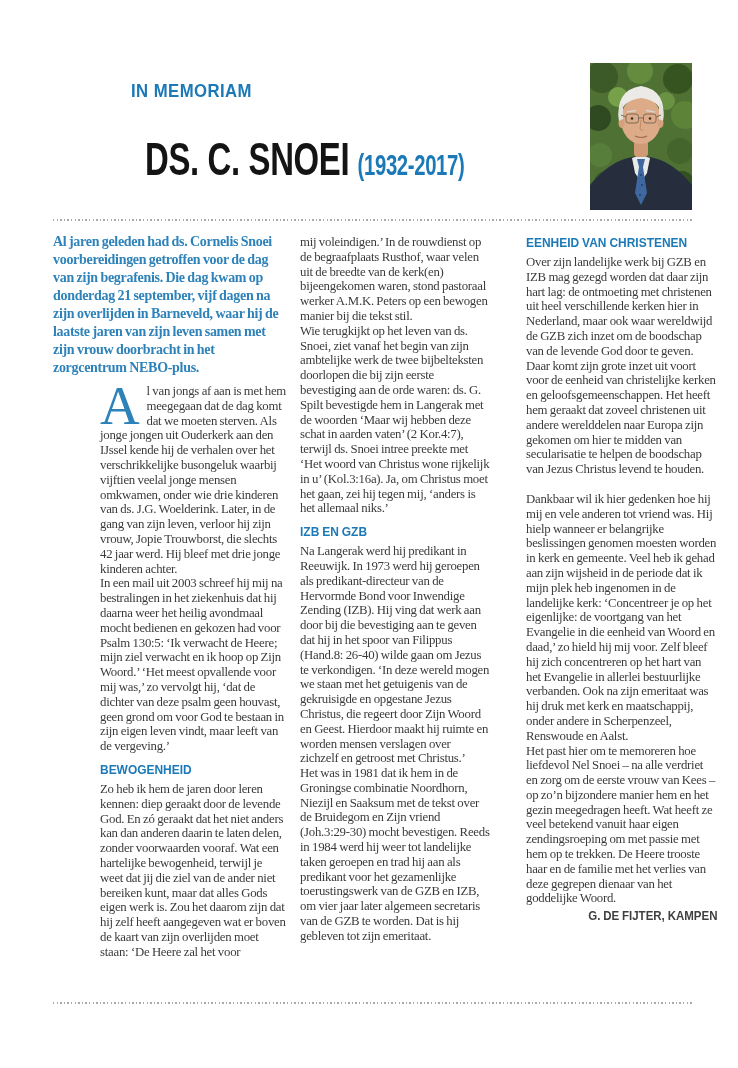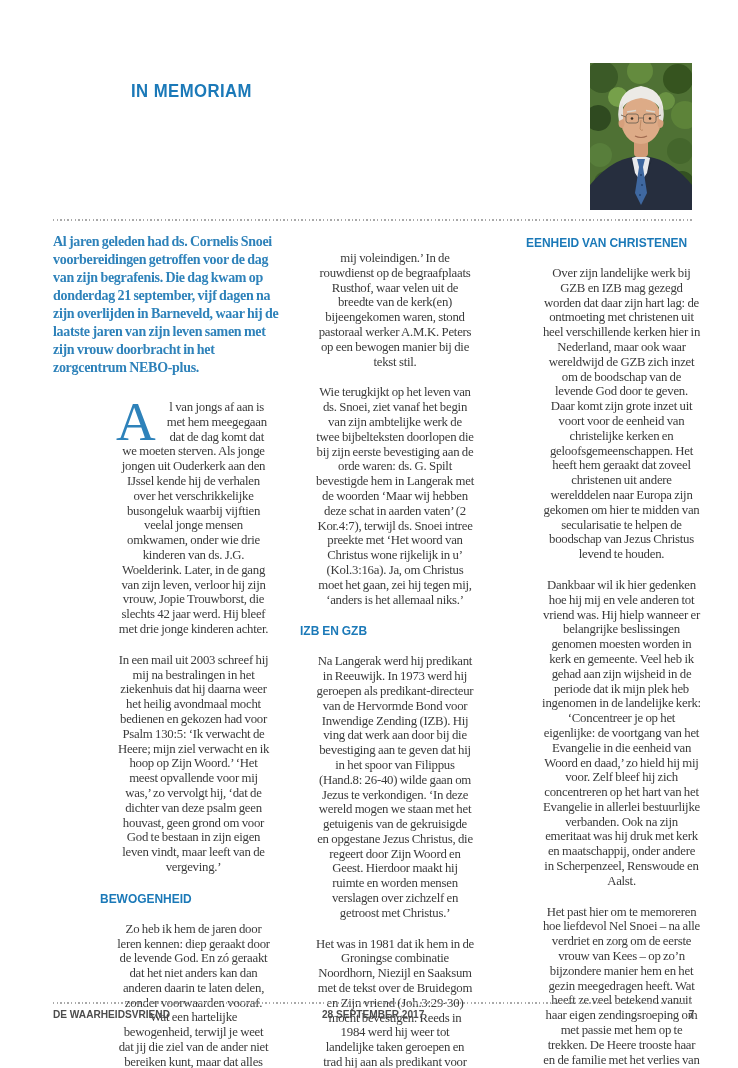--- a/index.html
+++ b/index.html
@@ -47,21 +47,21 @@
   }
   
   .col {
     position:absolute; top:235px;
     font-size:12.8px; line-height:14.8px; color:#3b3b3b;
     letter-spacing:-0.25px; word-spacing:-0.4px; text-align:left;
   }
   .col-1 { left:100px; top:384px; width:187px; }
   .col-2 { left:300px; width:190px; }
   .col-3 { left:526px; width:191px; }
-  .col p { margin:16px;text-align:center; }
+  .col p { margin:0; }
   .gap-top { margin-top:15px !important; }
   .dropcap {
     float:left; font-size:55px; line-height:42px; padding:1px 7px 0 0;
     color:#2e82ba; font-family:"Liberation Serif", serif;
   }
   .sec-h { margin:8px 0 5px 0; line-height:14px; }
   .sec-h .cond-h {
     display:inline-block; transform:scaleX(0.92); transform-origin:left center;
     font-family:"Liberation Sans", sans-serif; font-weight:700; font-size:13px;
     color:#1b79b8; letter-spacing:0; white-space:nowrap;
@@ -87,20 +87,23 @@
 </style>
 </head>
 <body>
 
 <div class="page">
 
   <div class="kicker">
     <span class="kicker-text">IN MEMORIAM</span>
   </div>
 
+  <div class="titlebar">
+    <span class="title-line"><span class="title-main">DS. C. SNOEI</span><span class="title-years">(1932-2017)</span></span>
+  </div>
 
   <div class="photo">
     <svg width="102" height="147" viewBox="0 0 102 147" xmlns="http://www.w3.org/2000/svg">
       <rect width="102" height="147" fill="#4f7134"></rect>
       <circle cx="12" cy="14" r="16" fill="#3b5a27"></circle>
       <circle cx="50" cy="8" r="13" fill="#648b3e"></circle>
       <circle cx="88" cy="16" r="15" fill="#36541f"></circle>
       <circle cx="95" cy="52" r="14" fill="#5d8339"></circle>
       <circle cx="8" cy="55" r="13" fill="#2f4a20"></circle>
       <circle cx="90" cy="88" r="13" fill="#44662c"></circle>
@@ -169,19 +172,14 @@
 
   <div class="col col-3">
     <h3 class="sec-h" style="margin-top:0;"><span class="cond-h">EENHEID VAN CHRISTENEN</span></h3>
     <p>Over zijn landelijke werk bij GZB en IZB mag gezegd worden dat daar zijn hart lag: de ontmoeting met christenen uit heel verschillende kerken hier in Nederland, maar ook waar wereldwijd de GZB zich inzet om de boodschap van de levende God door te geven. Daar komt zijn grote inzet uit voort voor de eenheid van christelijke kerken en geloofsgemeenschappen. Het heeft hem geraakt dat zoveel christenen uit andere werelddelen naar Europa zijn gekomen om hier te midden van secularisatie te helpen de boodschap van Jezus Christus levend te houden.</p>
     <p class="gap-top">Dankbaar wil ik hier gedenken hoe hij mij en vele anderen tot vriend was. Hij hielp wanneer er belangrijke beslissingen genomen moesten worden in kerk en gemeente. Veel heb ik gehad aan zijn wijsheid in de periode dat ik mijn plek heb ingenomen in de landelijke kerk: ‘Concentreer je op het eigenlijke: de voortgang van het Evangelie in die eenheid van Woord en daad,’ zo hield hij mij voor. Zelf bleef hij zich concentreren op het hart van het Evangelie in allerlei bestuurlijke verbanden. Ook na zijn emeritaat was hij druk met kerk en maatschappij, onder andere in Scherpenzeel, Renswoude en Aalst.</p>
     <p>Het past hier om te memoreren hoe liefdevol Nel Snoei – na alle verdriet en zorg om de eerste vrouw van Kees – op zo’n bijzondere manier hem en het gezin meegedragen heeft. Wat heeft ze veel betekend vanuit haar eigen zendingsroeping om met passie met hem op te trekken. De Heere trooste haar en de familie met het verlies van deze gegrepen dienaar van het goddelijke Woord.</p>
     <div class="signature"><span class="cond-s">G. DE FIJTER, KAMPEN</span></div>
   </div>
 
   <div class="rule rule-bottom"></div>
-  <div class="footer">
-    <div class="footer-left"><span class="cond-fl">DE WAARHEIDSVRIEND</span></div>
-    <div class="footer-center"><span class="cond-fc">28 SEPTEMBER 2017</span></div>
-    <div class="footer-right"><span class="cond-fr">7</span></div>
-  </div>
 
 </div>
 
 </body></html>

